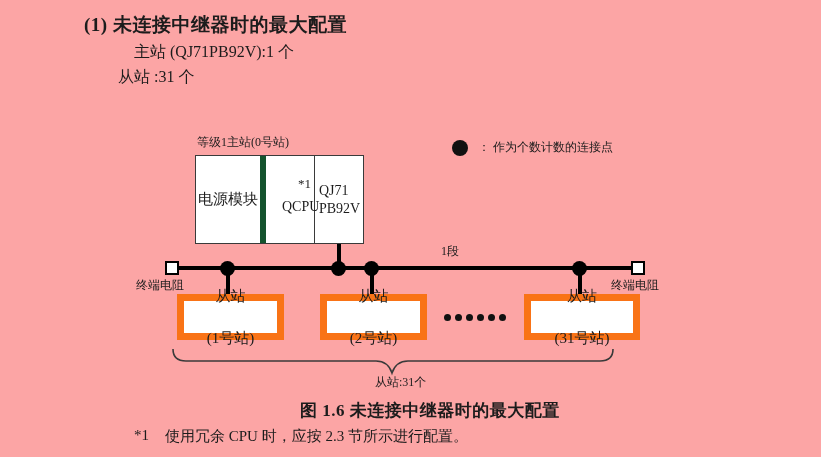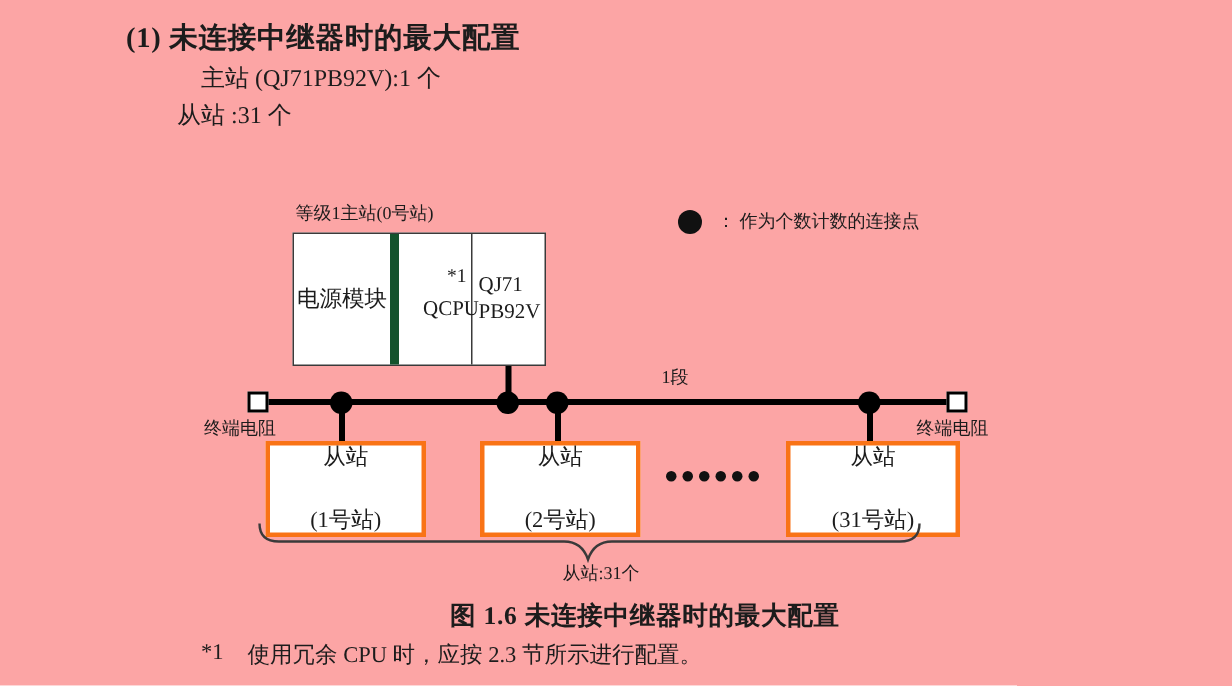--- a/index.html
+++ b/index.html
@@ -30,21 +30,21 @@
   .pb-lines{font-size:14px;line-height:1.25;}
 
   
   .busline{position:absolute;left:172px;top:266px;width:466px;height:4px;background:#000;}
   .vline{position:absolute;width:4px;background:#000;}
   .cdot{position:absolute;width:15px;height:15px;border-radius:50%;background:#000;top:261px;}
   .term{position:absolute;width:10px;height:10px;border:2px solid #000;background:#fff;top:261px;}
 
   
   .slave-box{
-    position:absolute;top:294px;height:64px;border:3px solid #f97316;
+    position:absolute;top:294px;height:46px;border:7px solid #f97316;
     box-sizing:border-box;display:flex;flex-direction:column;align-items:center;justify-content:center;
     font-size:15px;line-height:1.35;background:#fff;text-align:center;gap:21px;
   }
   
   .edots{position:absolute;left:444px;top:314px;display:flex;gap:4px;}
   .edots i{width:7px;height:7px;border-radius:50%;background:#111;display:block;}
 
   .legend-dot{position:absolute;left:452px;top:140px;width:16px;height:16px;border-radius:50%;background:#111;}
 
   .caption{font-size:17px;font-weight:bold;letter-spacing:0.5px;}

